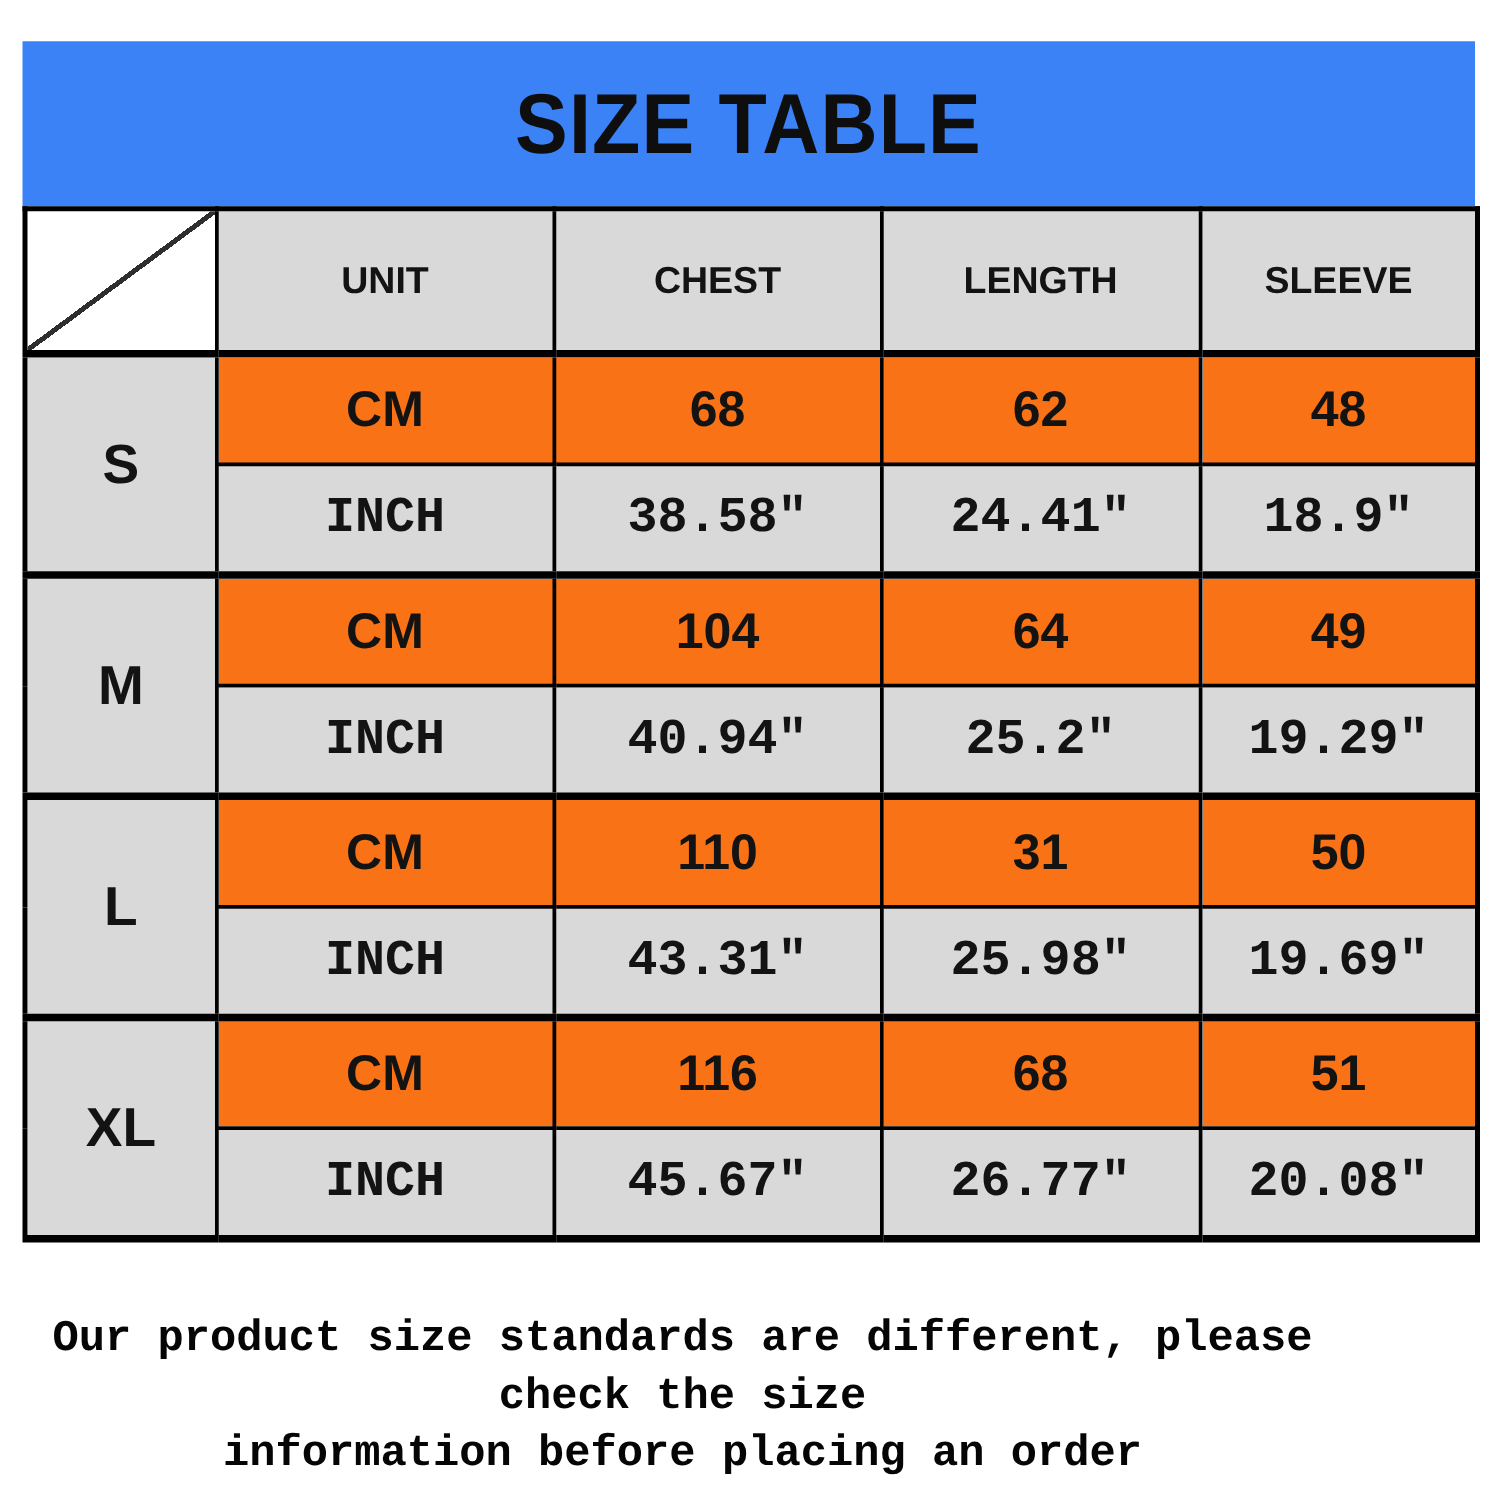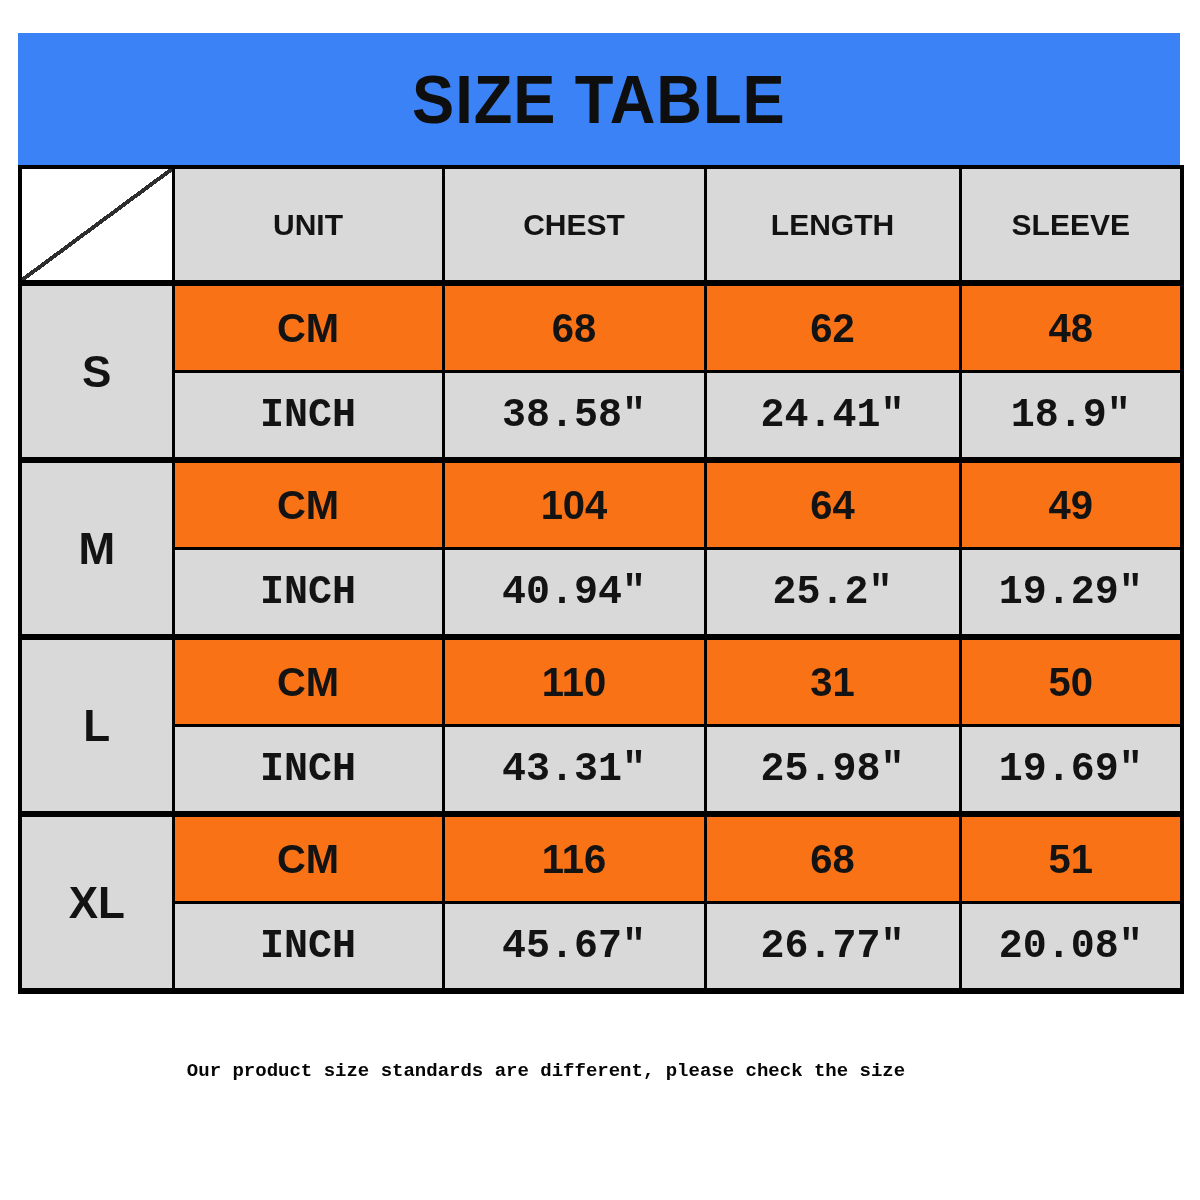--- a/index.html
+++ b/index.html
@@ -67,21 +67,21 @@
   }
   tr.cm-row td.val { height: 84px; background: #f97316; font-size: 40px; }
   tr.inch-row td.val { height: 84px; background: #d9d9d9; font-size: 40px; border-bottom-width: 6px; font-family: Liberation Mono, monospace; }
   .note {
     position: absolute;
     left: 0; top: 1048px;
     width: 1092px;
     text-align: center;
     font-family: "Liberation Mono", monospace;
     font-weight: bold;
-    font-size: 19px;
+    font-size: 35px;
     line-height: 46px;
     color: #050505;
   }
 </style>
 </head>
 <body>
 
 <div class="banner">
   <div class="banner-title">SIZE TABLE</div>
 </div>
@@ -158,13 +158,14 @@
       <td class="val">INCH</td>
       <td class="val">45.67"</td>
       <td class="val">26.77"</td>
       <td class="val">20.08"</td>
     </tr>
   </tbody>
 </table>
 
 <div class="note">
   <div>Our product size standards are different, please check the size</div>
+  <div>information before placing an order</div>
 </div>
 
 </body></html>

